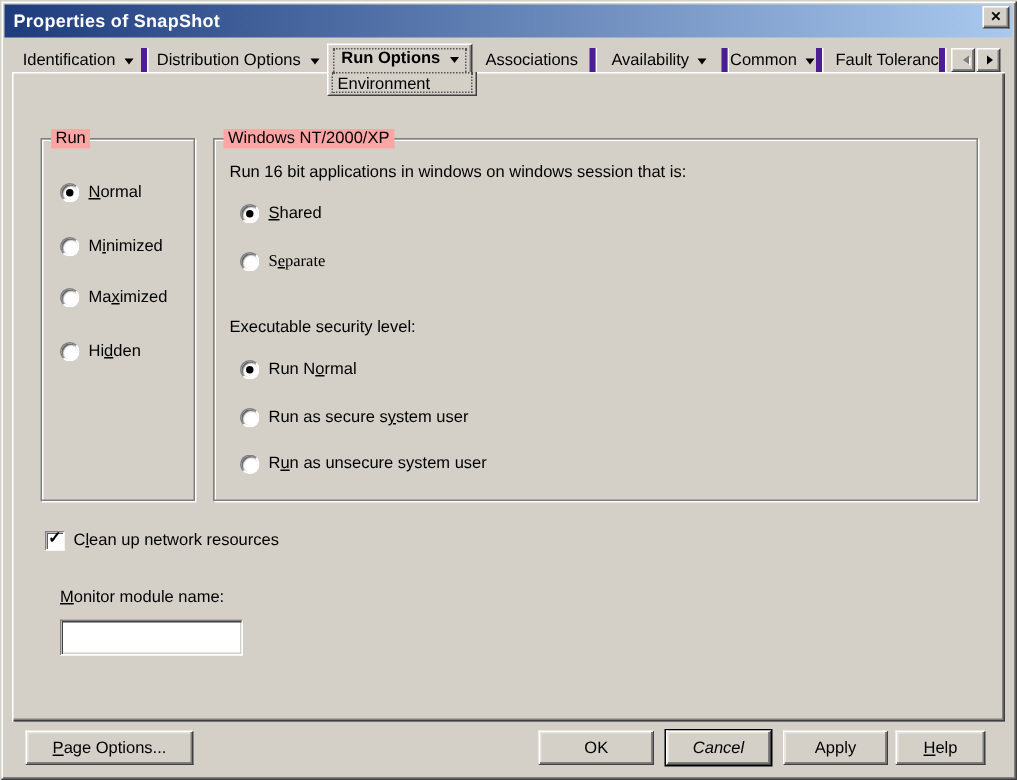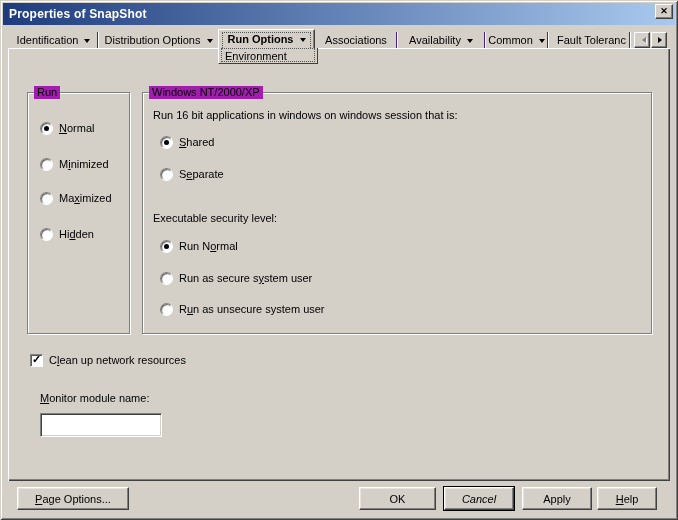--- a/index.html
+++ b/index.html
@@ -30,21 +30,21 @@
     box-shadow: inset -1px -1px 0 #808080;
     display:flex; align-items:center; justify-content:center;
     font-size:9px; font-weight:bold; line-height:1; padding:0; cursor:default;
   }
   
   .tab {
     position:absolute; top:32px; height:16px;
     display:flex; align-items:center; justify-content:center; gap:6px;
     white-space:nowrap; overflow:hidden; cursor:default;
   }
-  .tab.sep { border-right:1px solid #4c1d95; box-shadow:1px 0 0 #fff; }
+  .tab.sep { border-right:4px solid #4c1d95; box-shadow:1px 0 0 #fff; }
   .arr {
     width:0; height:0; border:3px solid transparent;
     border-top:4px solid #000; margin-top:4px; flex:0 0 auto;
   }
   .tab-active {
     position:absolute; left:218px; top:29px; width:97px; height:19px;
     background:#d4d0c8; z-index:3;
     border-left:1px solid #fff; border-top:1px solid #fff; border-right:1px solid #404040;
     box-shadow: inset -1px 0 0 #808080;
     display:flex; align-items:center; justify-content:center; gap:6px;
@@ -77,21 +77,21 @@
   
   .panel {
     position:absolute; left:8px; top:48px; width:662px; height:433px;
     box-shadow: inset 1px 1px 0 #fff, inset -1px -1px 0 #404040, inset -2px -2px 0 #808080;
   }
   .groupbox {
     position:absolute; border:1px solid #808080;
     box-shadow: inset 1px 1px 0 #fff, 1px 1px 0 #fff;
   }
   .groupbox-label {
-    position:absolute; top:-7px; left:6px; background:#a21caf; padding:0 3px;
+    position:absolute; top:-7px; left:6px; background:#fca5a5; padding:0 3px;
     line-height:13px;
     text-align:center;
   }
   .gb-run { left:27px; top:92px; width:103px; height:242px; }
   .gb-nt  { left:142px; top:92px; width:510px; height:242px; }
   .static-text { position:absolute; line-height:13px; }
   
   .row { position:absolute; display:flex; align-items:center; gap:6px; height:14px; cursor:default; }
   .radio {
     position:relative; width:13px; height:13px; border-radius:50%; background:#fff;
@@ -210,21 +210,21 @@
   </div>
 
   <div class="groupbox gb-nt">
     <span class="groupbox-label">Windows NT/2000/XP</span>
   </div>
   <div class="static-text" style="left:153px;top:109px;">Run 16 bit applications in windows on windows session that is:</div>
   <div class="row" style="left:160px;top:135px;">
     <span class="radio on"></span>
     <span class="lbl"><span></span><u>S</u><span>hared</span></span>
   </div>
-  <div class="row" style="left:160px;top:167px;">
+  <div class="row" style="left:160px;top:167px;font-family:Liberation Serif, serif;">
     <span class="radio"></span>
     <span class="lbl"><span>S</span><u>e</u><span>parate</span></span>
   </div>
   <div class="static-text" style="left:153px;top:212px;">Executable security level:</div>
   <div class="row" style="left:160px;top:239px;">
     <span class="radio on"></span>
     <span class="lbl"><span>Run N</span><u>o</u><span>rmal</span></span>
   </div>
   <div class="row" style="left:160px;top:271px;">
     <span class="radio"></span>

